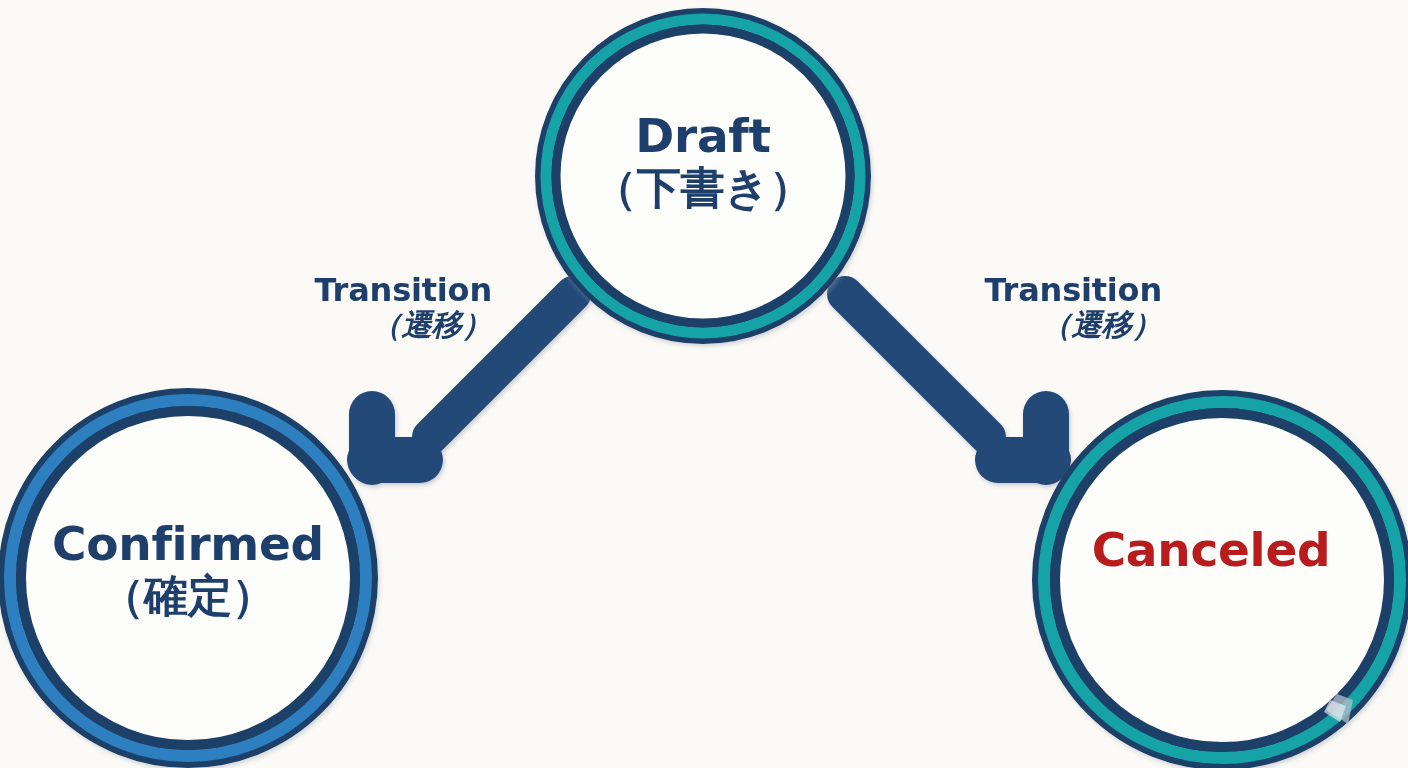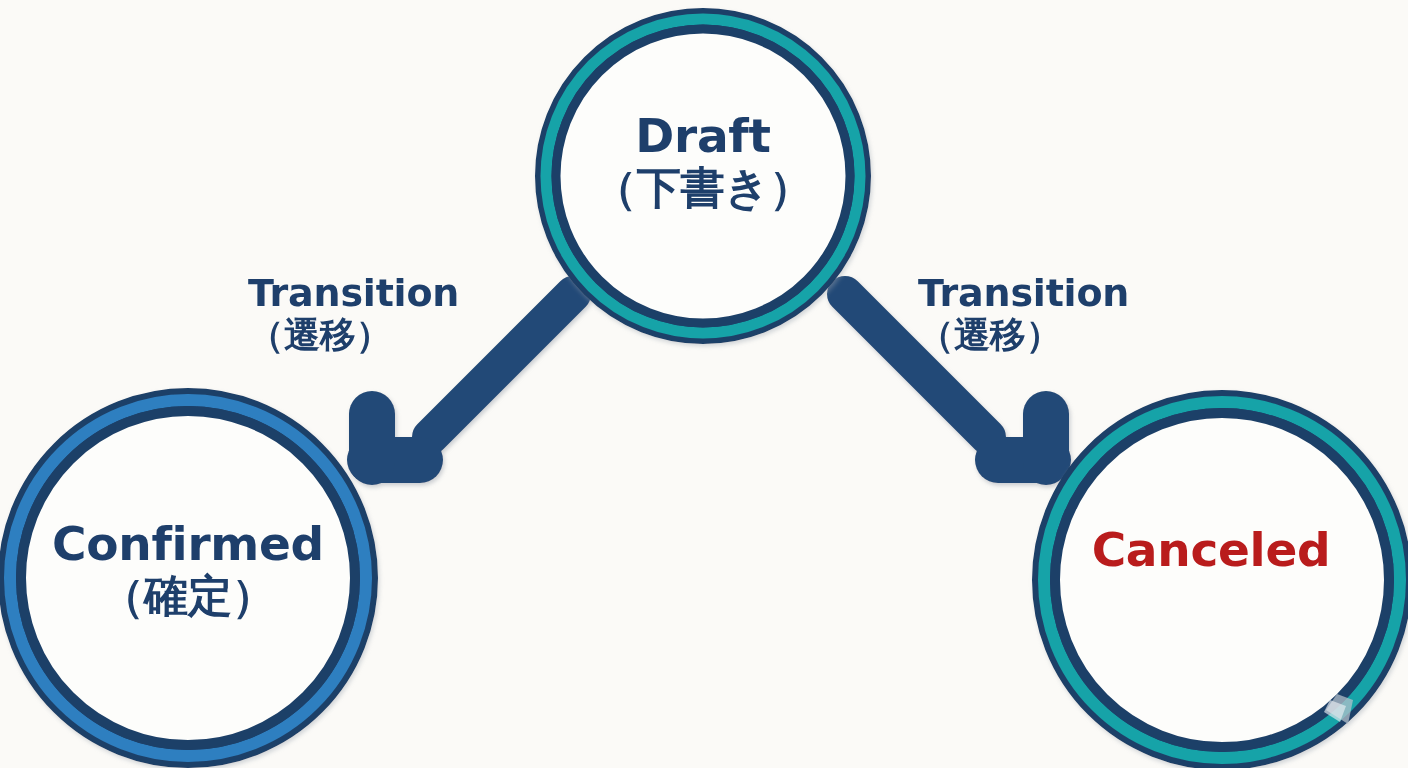--- a/index.html
+++ b/index.html
@@ -45,31 +45,31 @@
     font-size: 47px;
   }
   #canceled-label {
     left: 1046px; top: 524px; width: 330px;
     font-size: 47px;
   }
   .node-label .jp { font-size: 0.94em; }
 
   .edge-label {
     position: absolute;
-    text-align: left;
+    text-align: right;
     color: #1e3f6b;
     font-weight: 700;
-    font-size: 38px;
+    font-size: 32px;
     line-height: 1.13;
     letter-spacing: -0.2px;
     text-shadow: 0 1px 0 rgba(255,255,255,0.4);
     user-select: none;
     pointer-events: none;
   }
-  .edge-label .jp { font-size: 0.95em; display: block; }
+  .edge-label .jp { font-size: 0.95em; display: block; font-style: italic; }
   .edge-label .en { display: block; }
 
   #edge-label-left { left: 248px; top: 272px; width: 244px; }
   #edge-label-right { left: 918px; top: 272px; width: 244px; }
 </style>
 </head>
 <body>
 
 <div id="canvas" style="background: rgb(251, 250, 247);">
 

